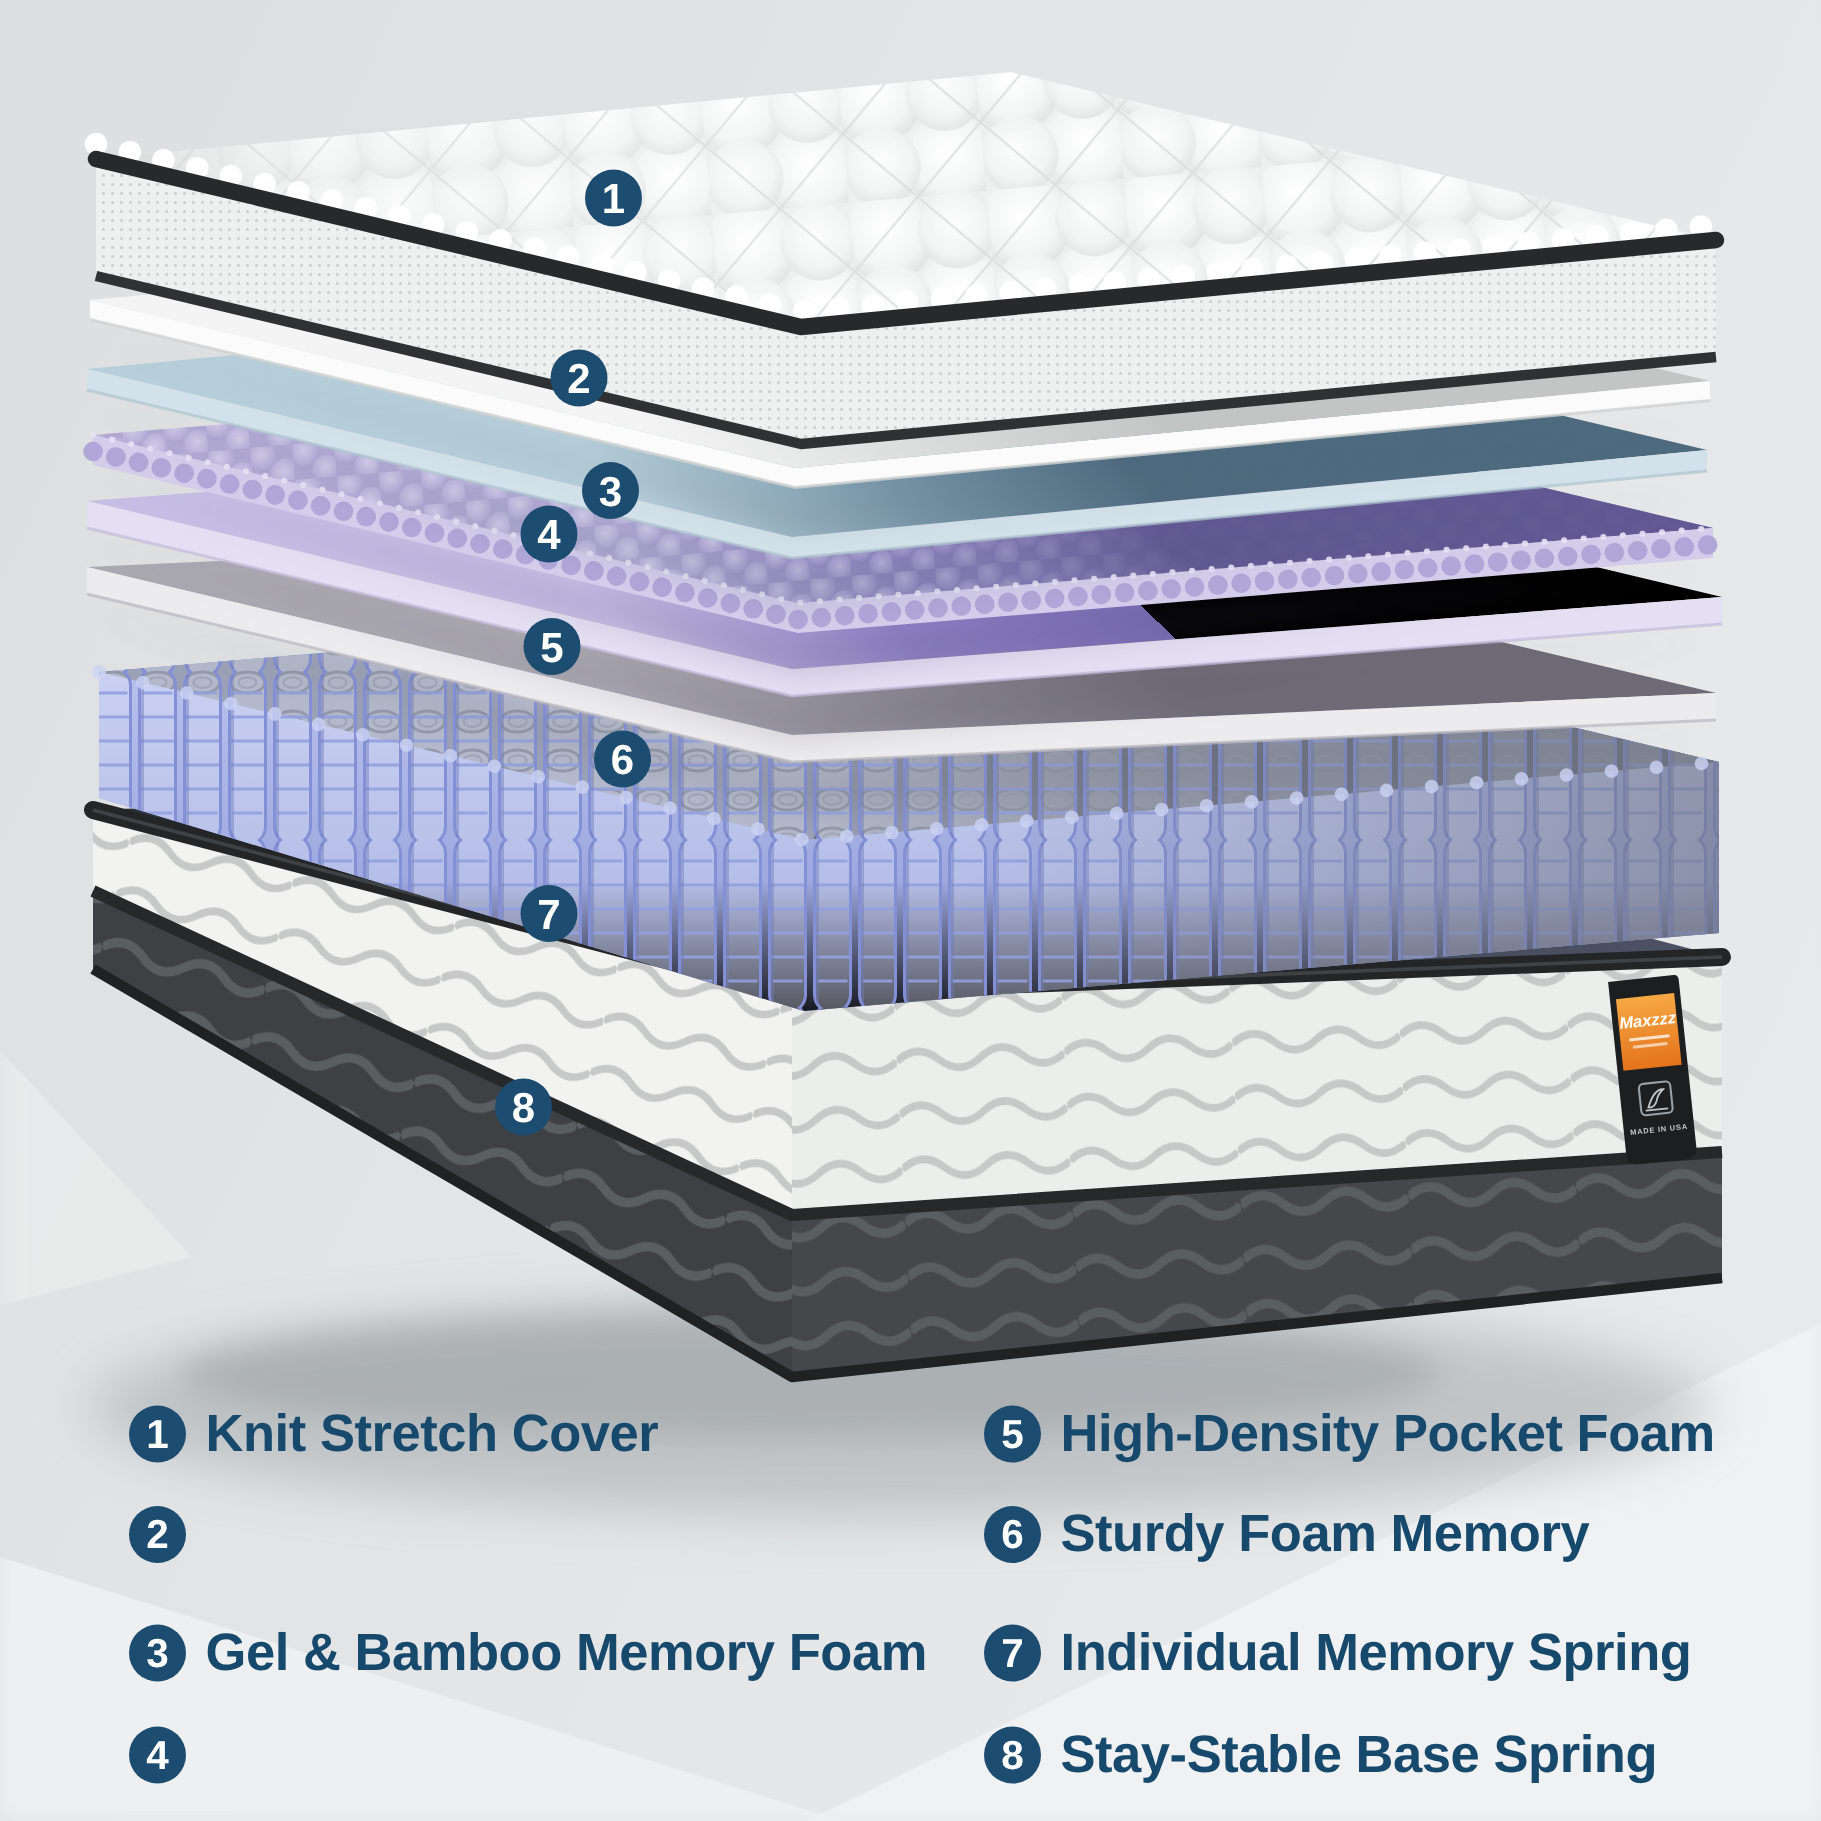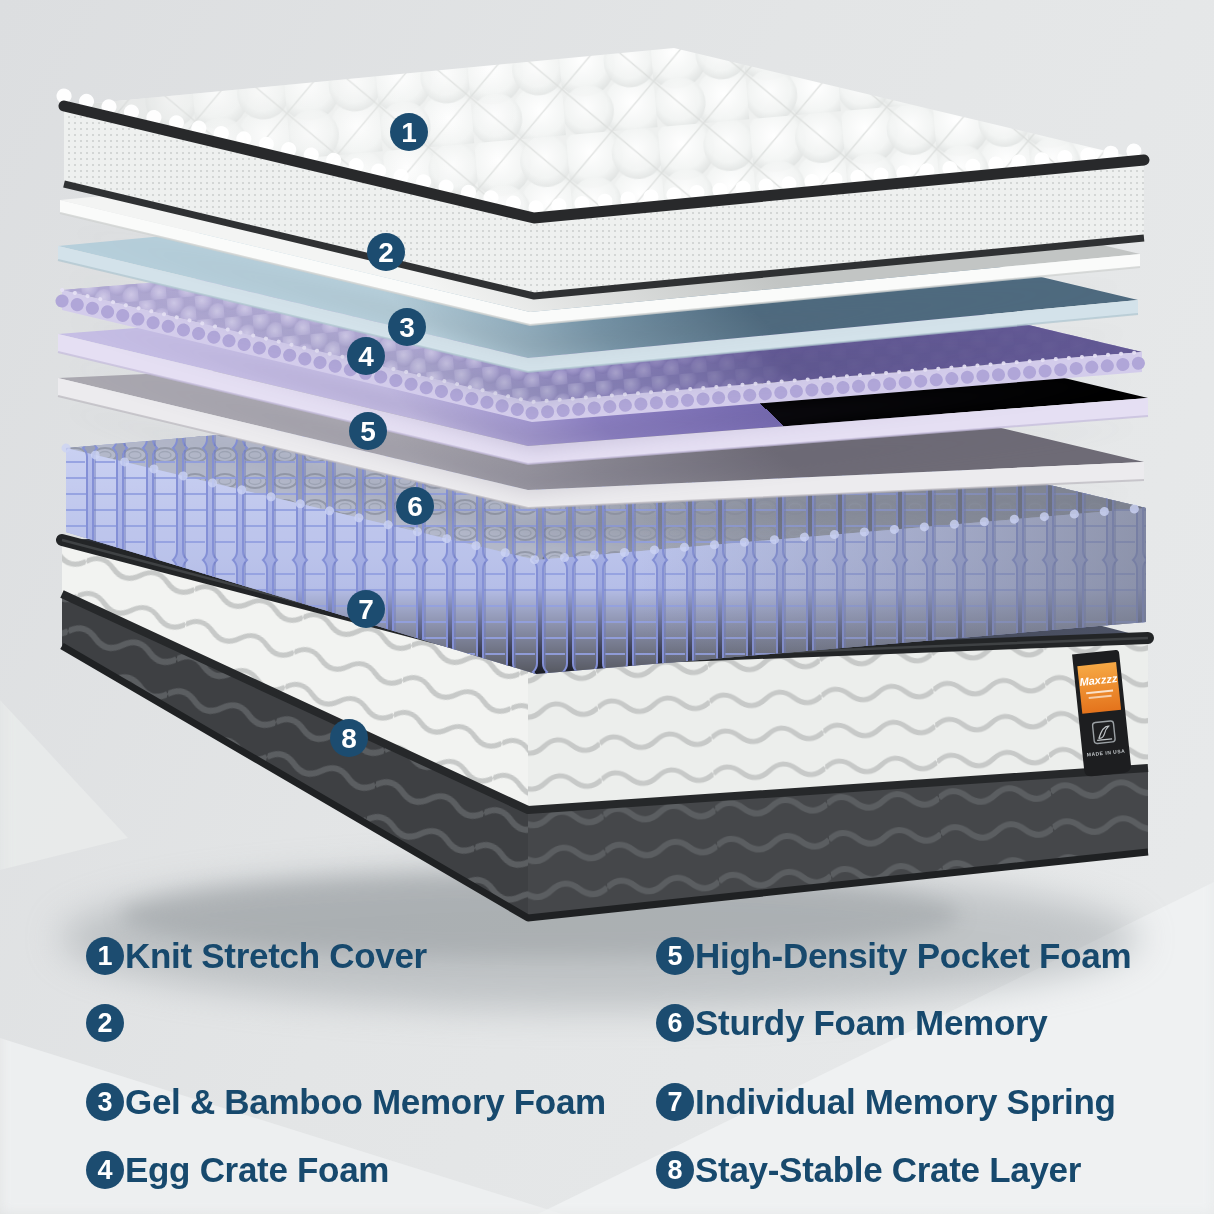--- a/index.html
+++ b/index.html
@@ -13,21 +13,21 @@
   .floor-bl{background:#edeff0;clip-path:polygon(0px 1038px,562px 1214px,0px 1214px);filter:blur(6px);}
   .floor-r{background:#eff1f2;clip-path:polygon(1214px 882px,1214px 1214px,538px 1214px);filter:blur(6px);}
   svg.scene{position:absolute;left:0;top:0;}
   .legend{position:absolute;inset:0;}
   .legend-item{position:absolute;display:flex;align-items:center;height:38px;}
   .legend-badge{
     width:38px;height:38px;border-radius:50%;background:#1c4c70;color:#ffffff;
     font-size:27px;font-weight:bold;display:flex;align-items:center;justify-content:center;
     flex:0 0 38px;
   }
-  .legend-label{margin-left:1px;font-size:35px;font-weight:bold;color:#17496d;white-space:nowrap;letter-spacing:-0.3px;}
+  .legend-label{margin-left:13px;font-size:35px;font-weight:bold;color:#17496d;white-space:nowrap;letter-spacing:-0.3px;}
   .marker-num{font:bold 28px "Liberation Sans",sans-serif;fill:#ffffff;text-anchor:middle;}
   .tag-brand{font:italic bold 11px "Liberation Sans",sans-serif;fill:#ffffff;text-anchor:middle;}
   .tag-origin{font:bold 5px "Liberation Sans",sans-serif;fill:#c3c8cb;text-anchor:middle;letter-spacing:.5px;}
 </style>
 </head>
 <body>
 
 <div class="plane floor-corner"></div>
 <div class="plane floor-bl"></div>
 <div class="plane floor-r"></div>
@@ -280,31 +280,30 @@
   </div>
   <div class="legend-item" style="left:86px;top:1004px;">
     <span class="legend-badge">2</span>
   </div>
   <div class="legend-item" style="left:86px;top:1083px;">
     <span class="legend-badge">3</span>
     <span class="legend-label">Gel &amp; Bamboo Memory Foam</span>
   </div>
   <div class="legend-item" style="left:86px;top:1151px;">
     <span class="legend-badge">4</span>
-    <span class="legend-label">Egg Crate Foam</span>
   </div>
   <div class="legend-item" style="left:656px;top:937px;">
     <span class="legend-badge">5</span>
     <span class="legend-label">High-Density Pocket Foam</span>
   </div>
   <div class="legend-item" style="left:656px;top:1004px;">
     <span class="legend-badge">6</span>
     <span class="legend-label">Sturdy Foam Memory</span>
   </div>
   <div class="legend-item" style="left:656px;top:1083px;">
     <span class="legend-badge">7</span>
     <span class="legend-label">Individual Memory Spring</span>
   </div>
   <div class="legend-item" style="left:656px;top:1151px;">
     <span class="legend-badge">8</span>
-    <span class="legend-label">Stay-Stable Crate Layer</span>
+    <span class="legend-label">Stay-Stable Base Spring</span>
   </div>
 </div>
 
 </body></html>

